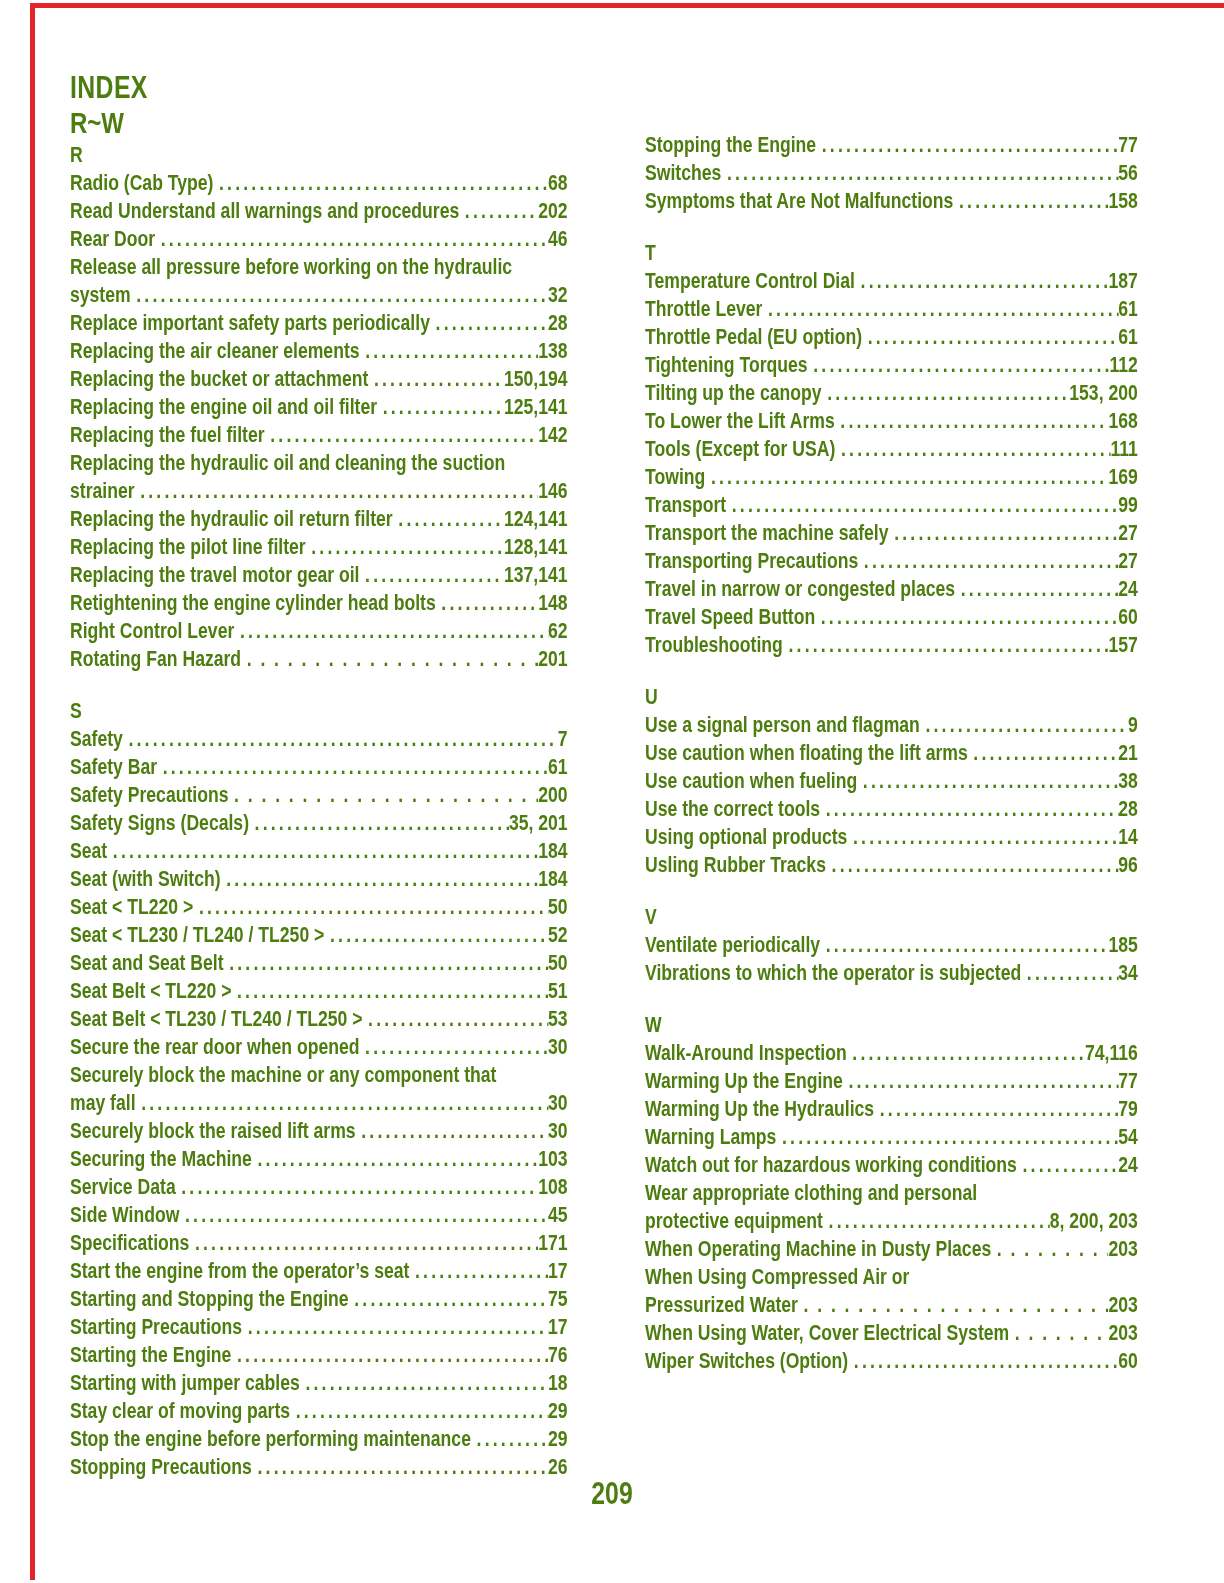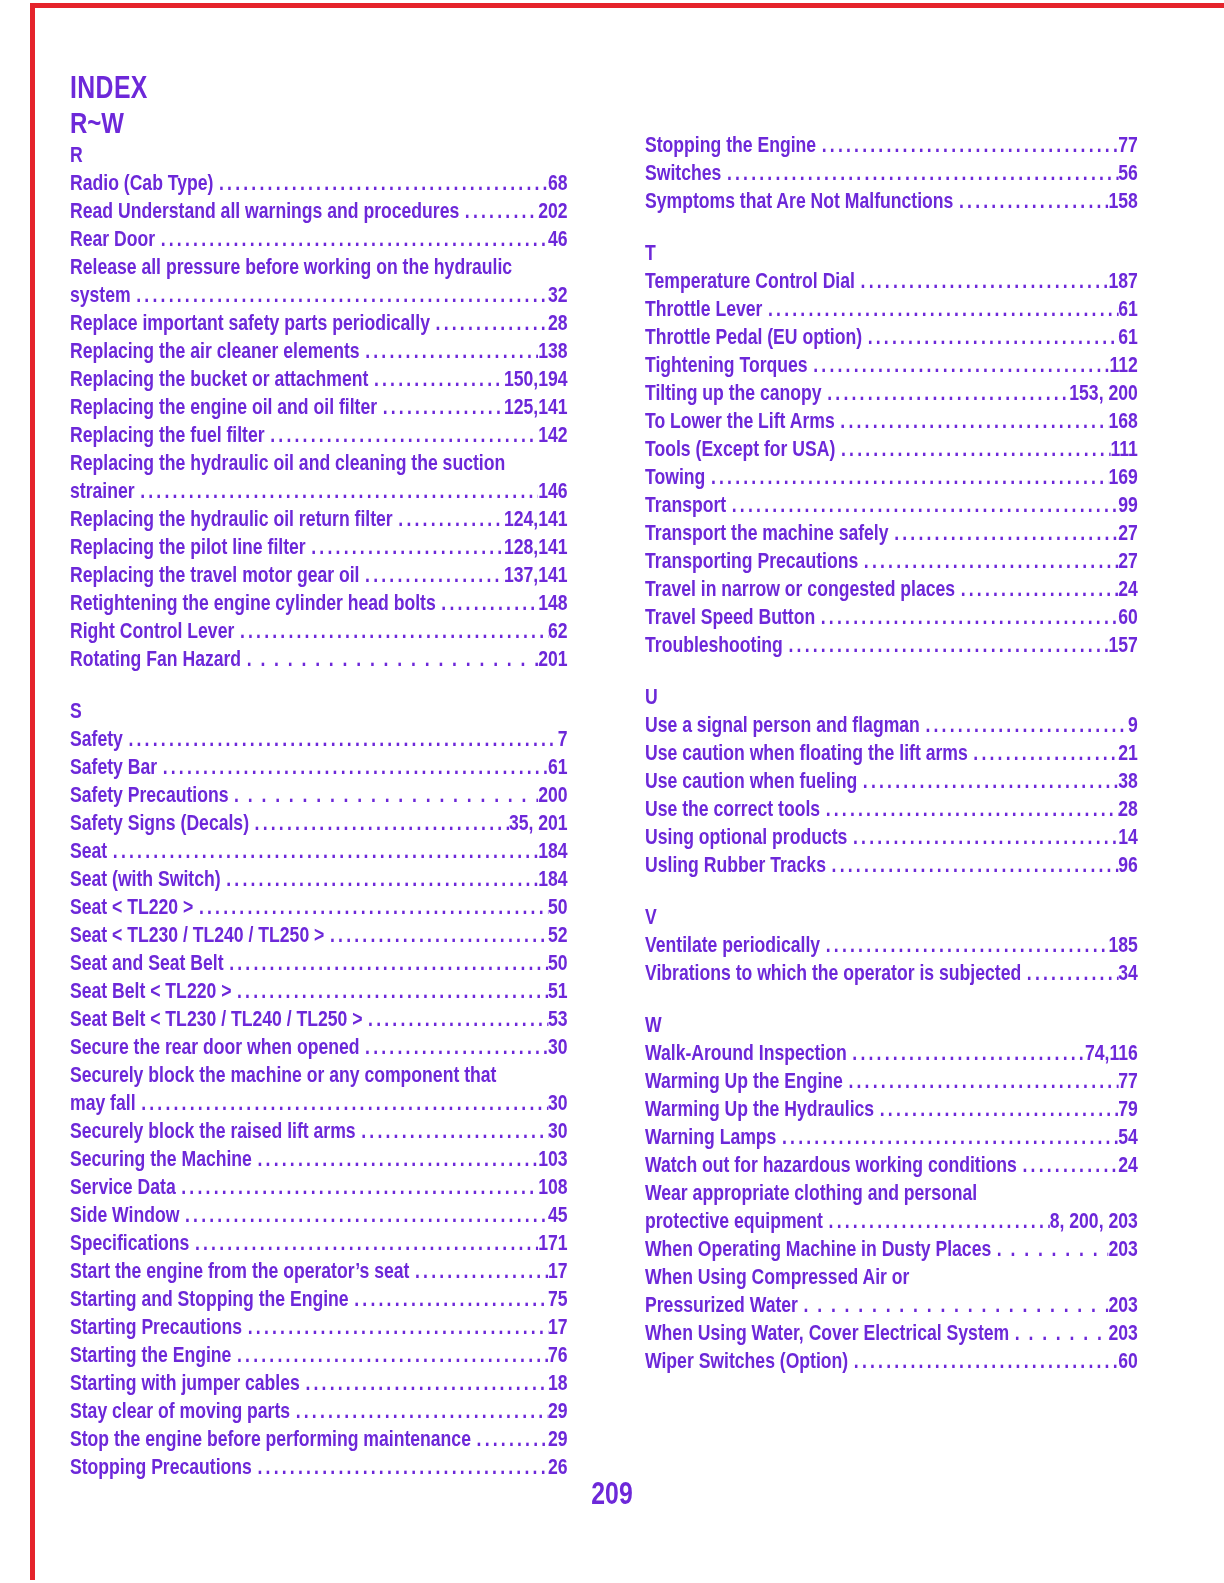--- a/index.html
+++ b/index.html
@@ -7,21 +7,21 @@
     padding: 0;
     background: #ffffff;
   }
   .page {
     position: relative;
     width: 1224px;
     height: 1583px;
     background: #ffffff;
     font-family: "Liberation Sans", sans-serif;
     font-weight: 700;
-    color: #6d28d9;
+    color: #4d7c0f;
     overflow: hidden;
   }
   
   .crop-top {
     position: absolute;
     left: 30px; top: 3px;
     width: 1194px; height: 5px;
     background: #e5232b;
   }
   .crop-left {

